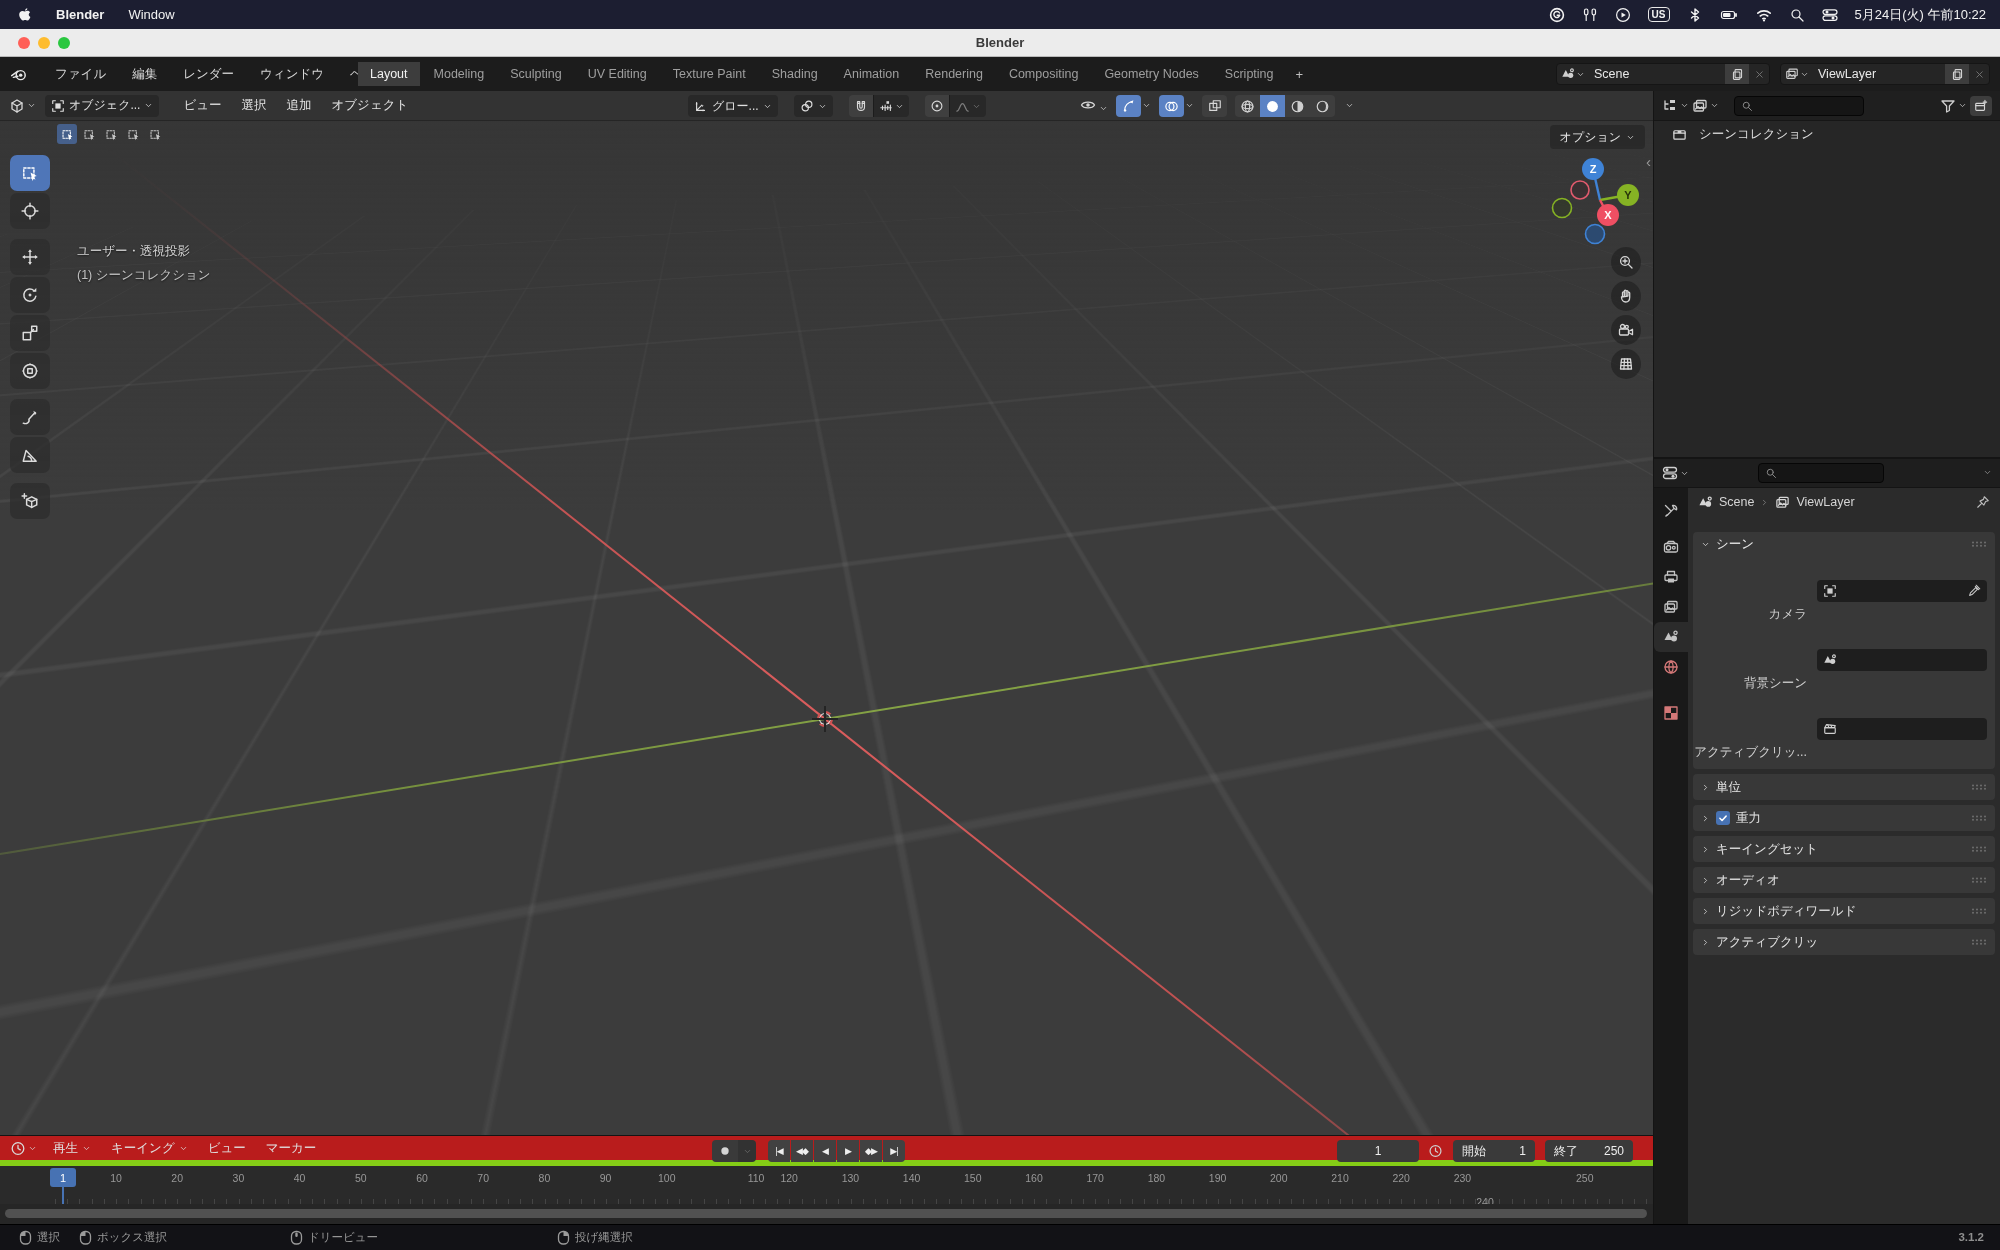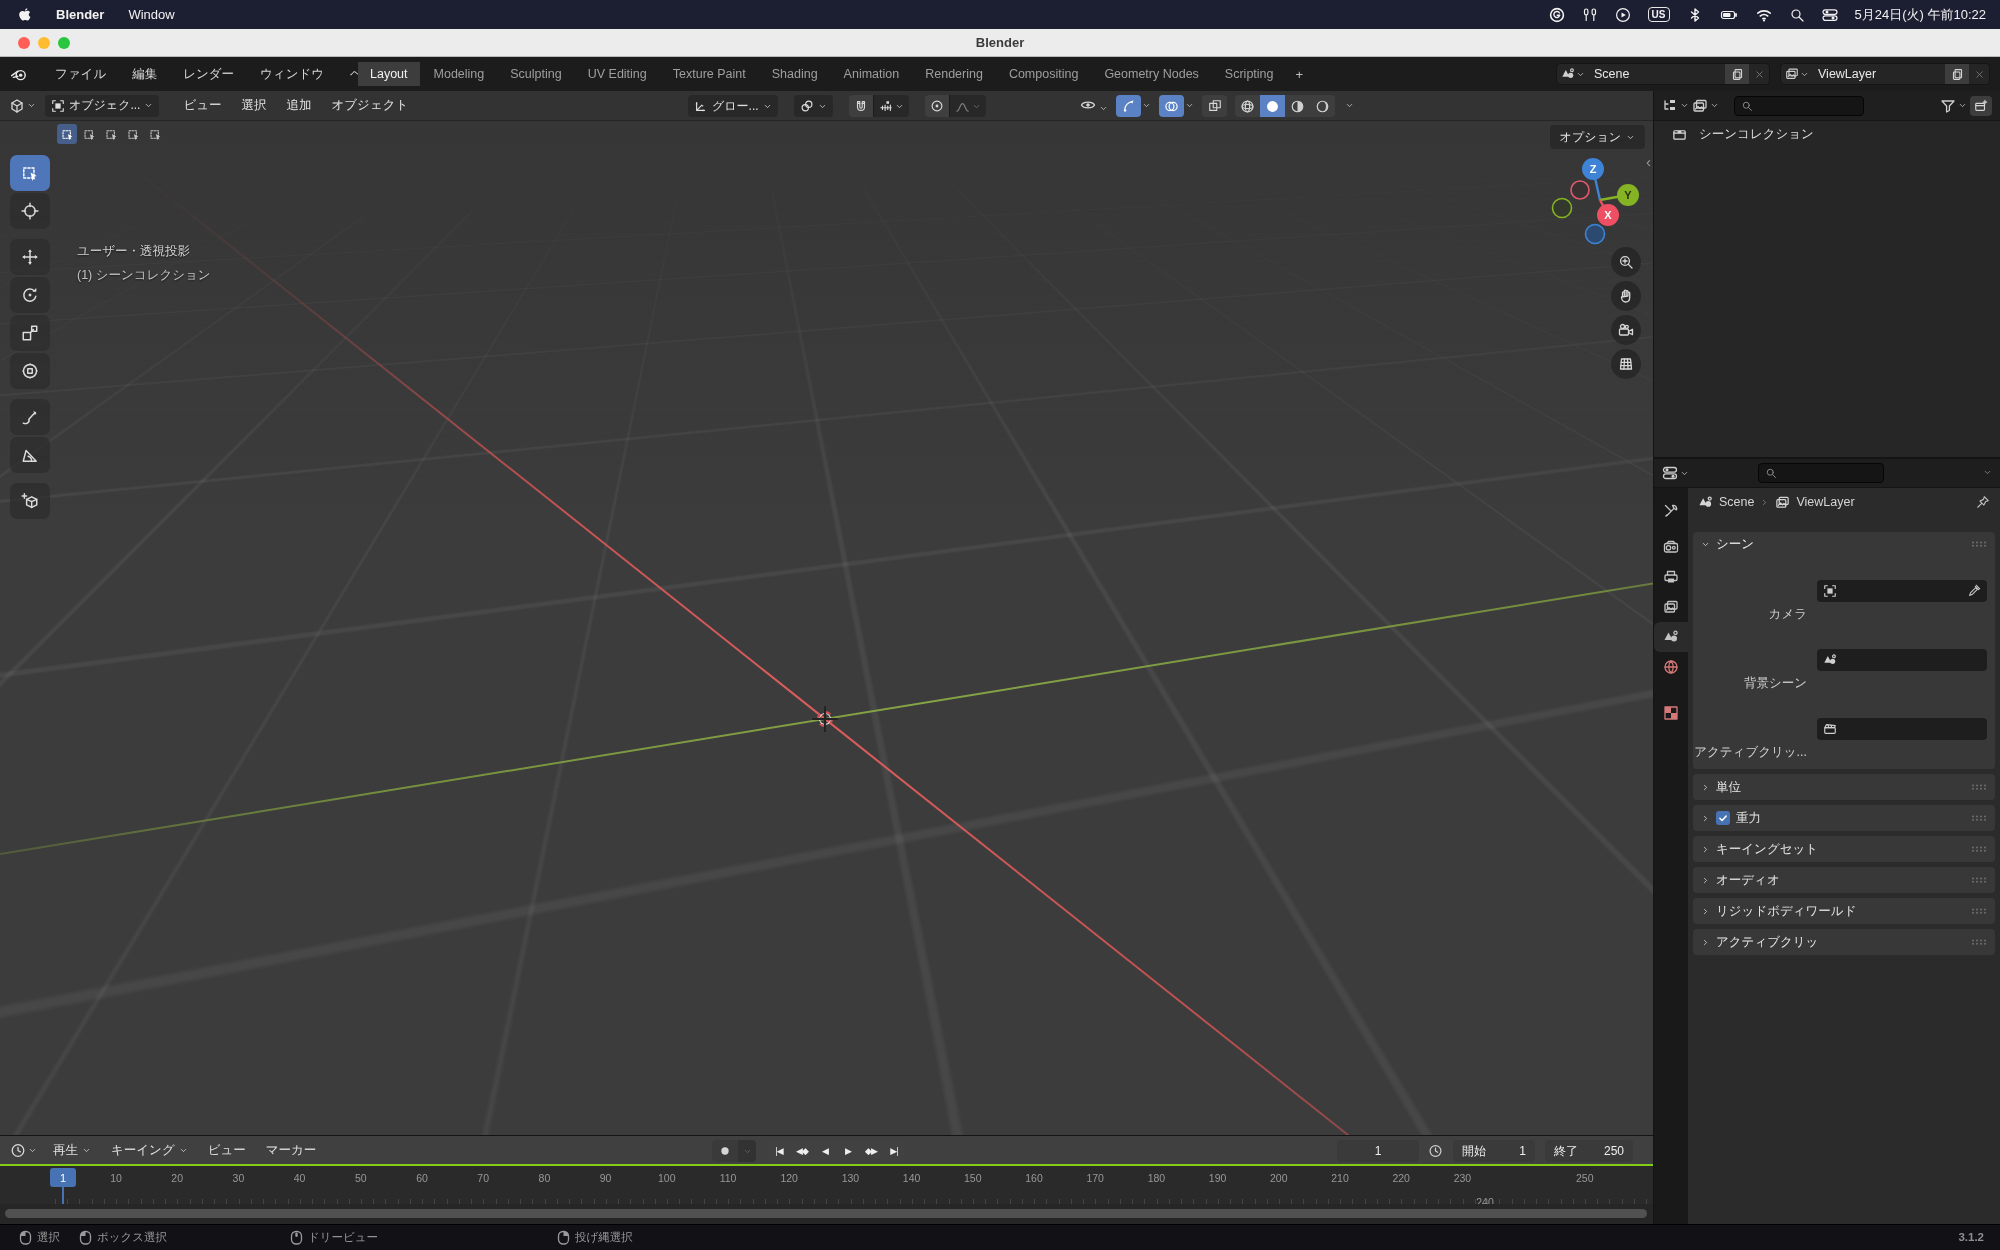--- a/index.html
+++ b/index.html
@@ -125,21 +125,21 @@
   .checkbox { width:14px; height:14px; border-radius:3px; background:var(--accent); color:#fff; display:flex; align-items:center; justify-content:center; }
   .checkbox .ic { width:10px; height:10px; stroke-width:2.4; }
   .frow { display:flex; align-items:center; padding:2px 8px 2px 0; }
   .frow .flabel { width:124px; text-align:right; padding-right:10px; color:#cfcfcf; font-size:12.5px; flex:none;margin-top:48px; }
   .frow .fbox { flex:1; height:22px; background:#1e1e1e; border-radius:4px; display:flex; align-items:center; padding:0 6px; color:#cfcfcf; gap:4px; }
   .frow .fbox .dropper { margin-left:auto; color:#c9c9c9; }
   .panel-body { padding-bottom:6px; }
 
   
   #timeline { position:absolute; left:0; top:1136px; width:1653px; height:88px; background:#2b2b2b; }
-  #tl-header { position:absolute; left:0; top:0; right:0; height:30px; background:#404040; border-bottom:2px solid #84cc16; display:flex; align-items:center; }
+  #tl-header { position:absolute; left:0; top:0; right:0; height:30px; background:#b91c1c; border-bottom:6px solid #84cc16; display:flex; align-items:center; }
   #tl-header .hbtn { display:flex; align-items:center; gap:2px; padding:0 6px; color:#d9d9d9; }
   #tl-menus { display:flex; }
   #tl-menus .mi { display:flex; align-items:center; gap:4px; padding:4px 10px; color:#e0e0e0; font-size:12.5px; }
   #tl-center { position:absolute; left:712px; top:4px; display:flex; align-items:center; gap:4px; }
   #rec-group { display:flex; align-items:center; }
   #rec-btn { width:26px; height:22px; background:#3a3a3a; border-radius:4px 0 0 4px; display:flex; align-items:center; justify-content:center; color:#d5d5d5; }
   #rec-chev { width:18px; height:22px; background:#323232; border-radius:0 4px 4px 0; display:flex; align-items:center; justify-content:center; color:#6f6f6f; }
   #transport { display:flex; gap:1px; margin-left:8px; border-radius:4px; overflow:hidden; }
   #transport .tb { width:22px; height:22px; background:#414141; color:#efefef; display:flex; align-items:center; justify-content:center; font-size:9px; letter-spacing:-1px; }
   .framefield { position:absolute; top:4px; height:22px; background:#3a3a3a; border-radius:4px; color:#eee; font-size:12px; display:flex; align-items:center; }
@@ -1135,21 +1135,21 @@
   <span class="rlabel" style="left: 116px;">10</span>
       <span class="rlabel" style="left: 177.2px;">20</span>
       <span class="rlabel" style="left: 238.4px;">30</span>
       <span class="rlabel" style="left: 299.6px;">40</span>
       <span class="rlabel" style="left: 360.8px;">50</span>
       <span class="rlabel" style="left: 422px;">60</span>
       <span class="rlabel" style="left: 483.2px;">70</span>
       <span class="rlabel" style="left: 544.4px;">80</span>
       <span class="rlabel" style="left: 605.6px;">90</span>
       <span class="rlabel" style="left: 666.8px;">100</span>
-      <span class="rlabel" style="left: 728px;">110</span>
+      <span class="rlabel" style="left: 756px;">110</span>
       <span class="rlabel" style="left: 789.2px;">120</span>
       <span class="rlabel" style="left: 850.4px;">130</span>
       <span class="rlabel" style="left: 911.6px;">140</span>
       <span class="rlabel" style="left: 972.8px;">150</span>
       <span class="rlabel" style="left: 1034px;">160</span>
       <span class="rlabel" style="left: 1095.2px;">170</span>
       <span class="rlabel" style="left: 1156.4px;">180</span>
       <span class="rlabel" style="left: 1217.6px;">190</span>
       <span class="rlabel" style="left: 1278.8px;">200</span>
       <span class="rlabel" style="left: 1340px;">210</span>

